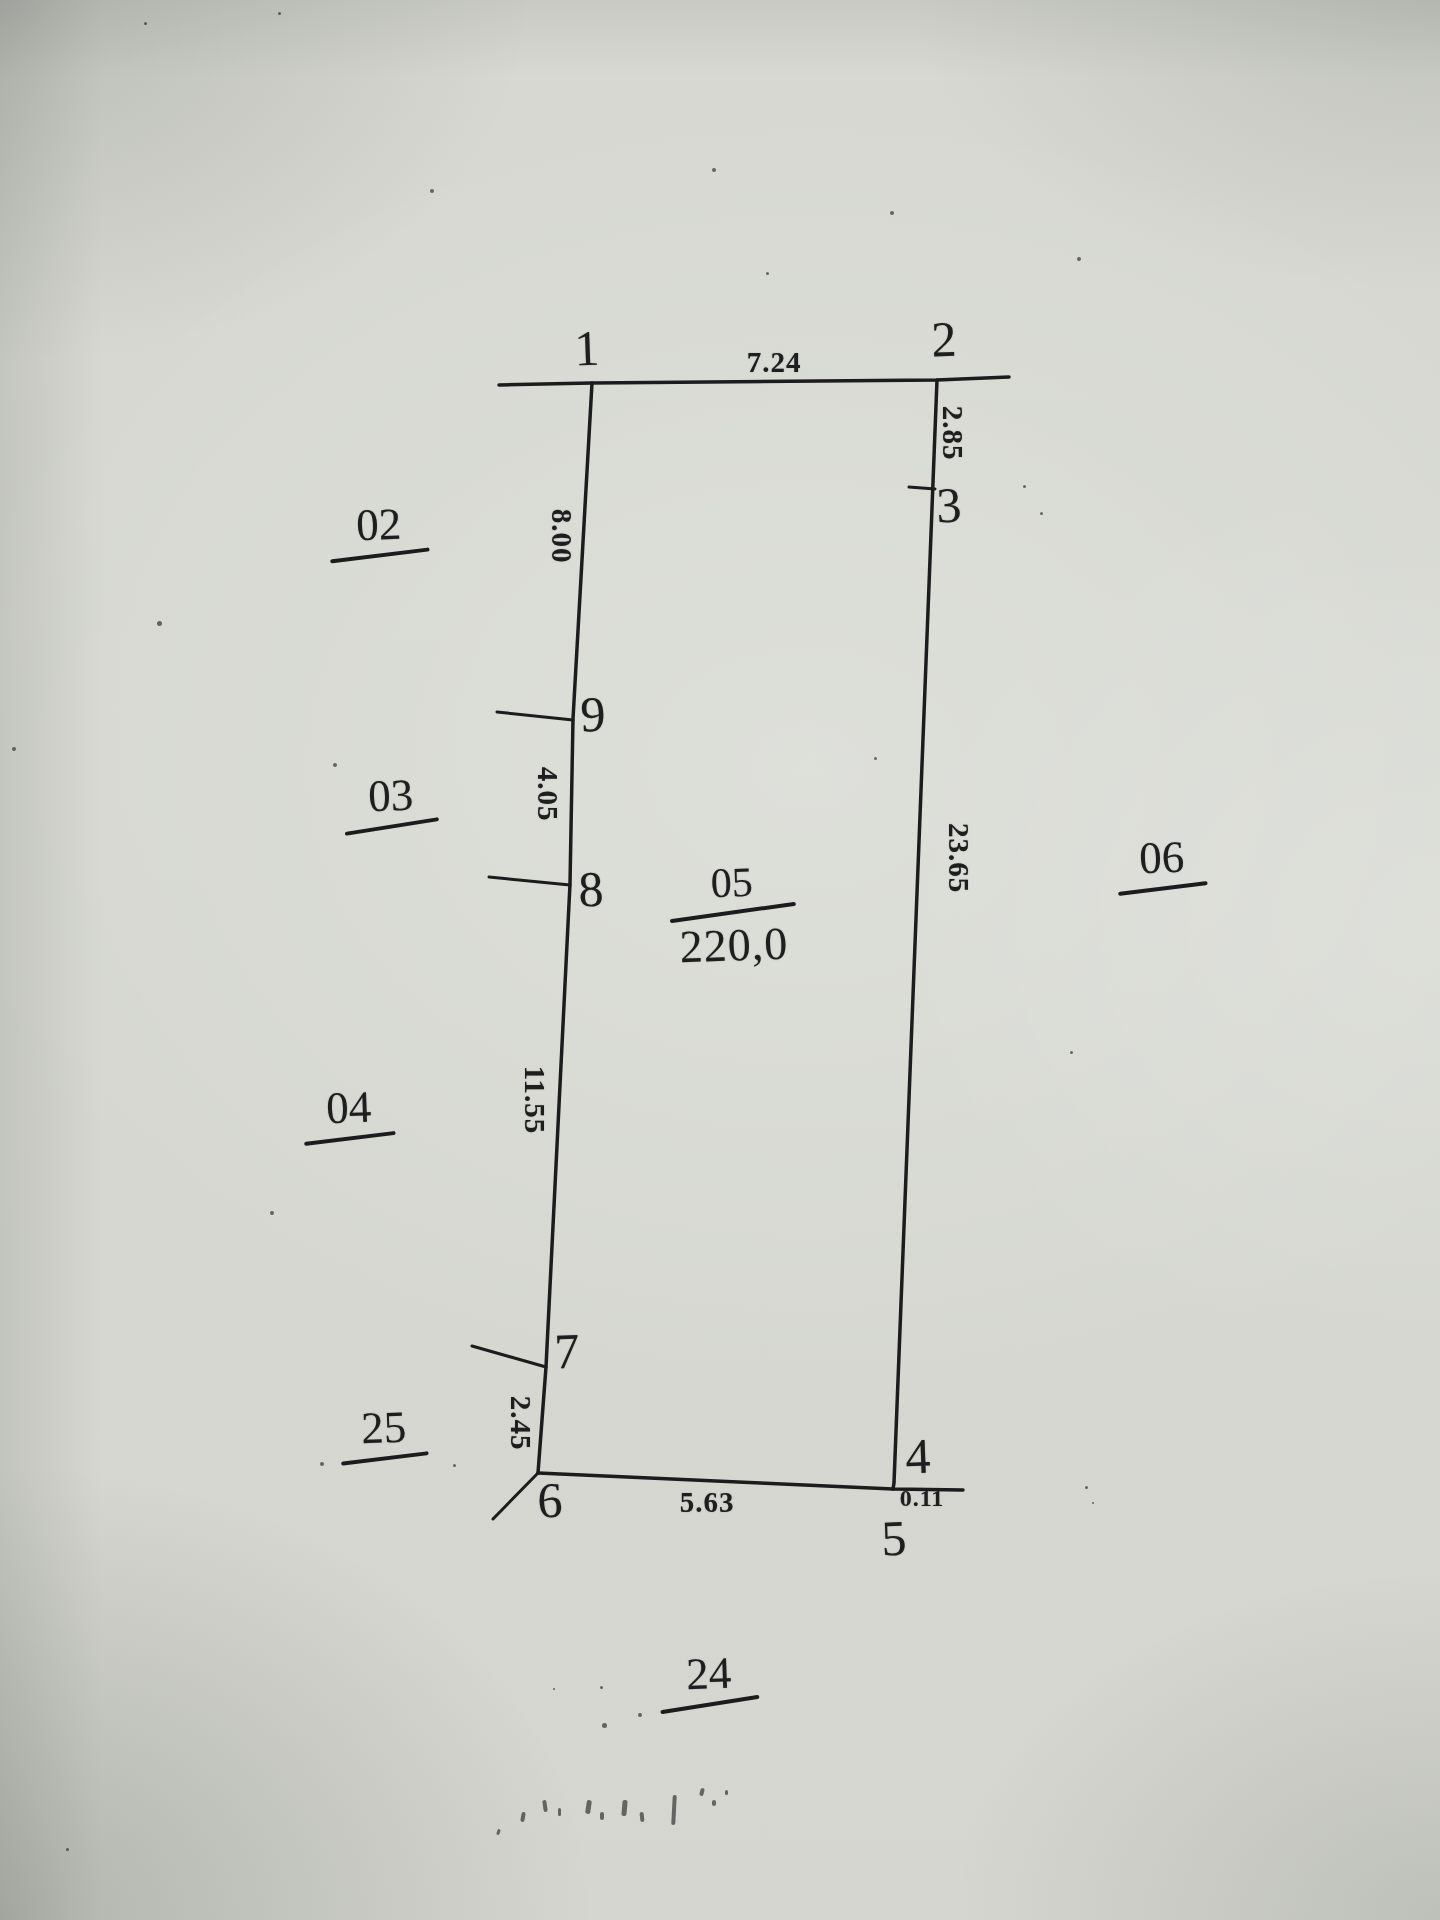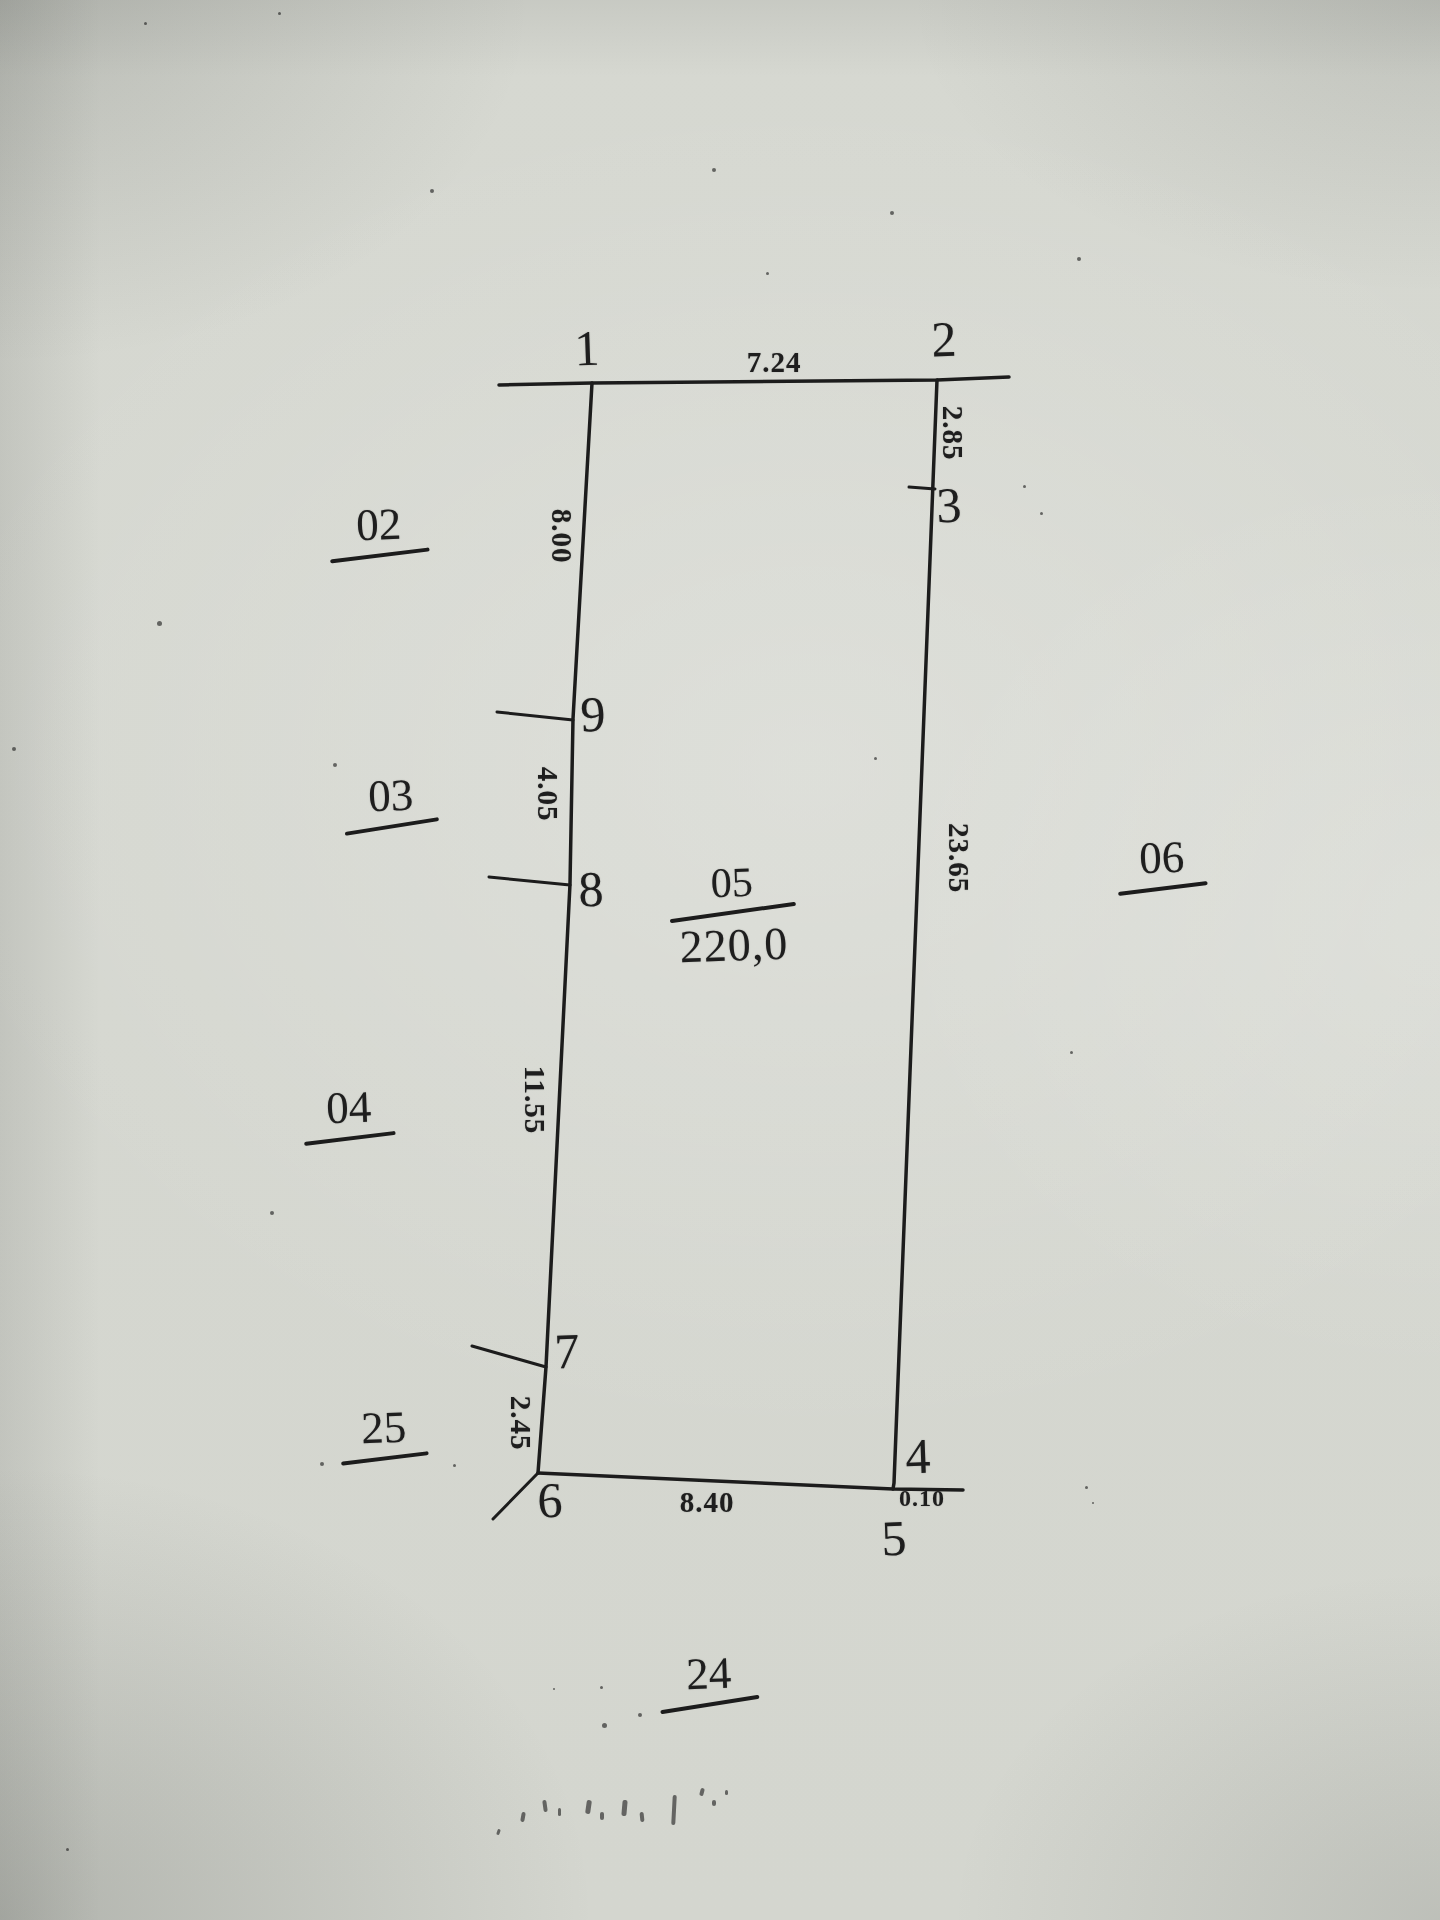--- a/index.html
+++ b/index.html
@@ -65,22 +65,22 @@
     <span class="lbl vx" style="left:918px;top:1456px">4</span>
     <span class="lbl vx" style="left:894px;top:1538px">5</span>
     <span class="lbl vx" style="left:550px;top:1500px">6</span>
     <span class="lbl vx" style="left:567px;top:1351px">7</span>
     <span class="lbl vx" style="left:591px;top:889px">8</span>
     <span class="lbl vx" style="left:593px;top:714px">9</span>
 
     <span class="lbl dim" style="left:774px;top:362px">7.24</span>
     <span class="lbl dim vert" style="left:952px;top:433px">2.85</span>
     <span class="lbl dim vert" style="left:958px;top:858px">23.65</span>
-    <span class="lbl dim" style="left:707px;top:1502px">8.40</span>
-    <span class="lbl dim small" style="left:922px;top:1498px">0.10</span>
+    <span class="lbl dim" style="left:707px;top:1502px">5.63</span>
+    <span class="lbl dim small" style="left:922px;top:1498px">0.11</span>
     <span class="lbl dim vert" style="left:561px;top:536px">8.00</span>
     <span class="lbl dim vert" style="left:547px;top:794px">4.05</span>
     <span class="lbl dim vert" style="left:534px;top:1100px">11.55</span>
     <span class="lbl dim vert" style="left:520px;top:1423px">2.45</span>
 
     <div class="arealabel" style="left:733px;top:915px">
       <span class="num">05</span>
       <span class="u"></span>
       <span class="area">220,0</span>
     </div>

